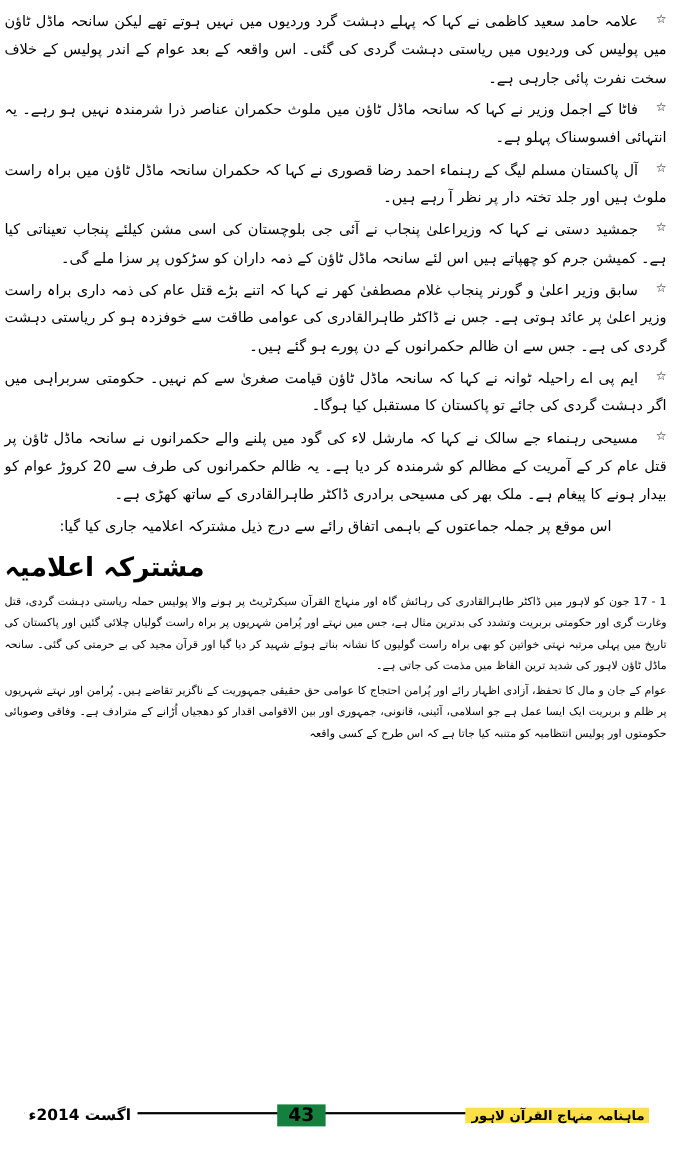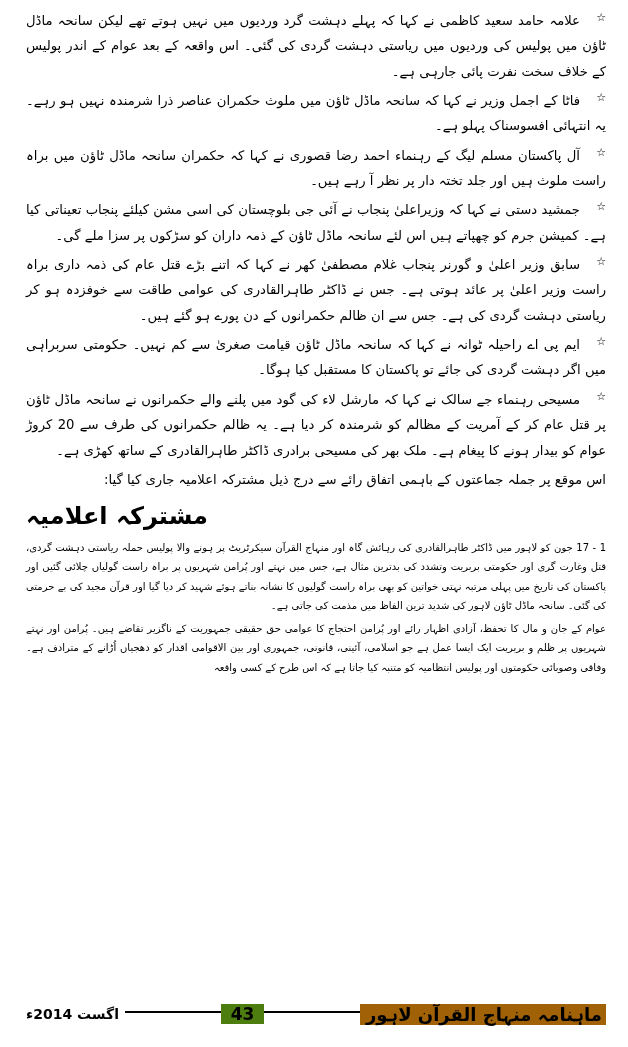--- a/index.html
+++ b/index.html
@@ -13,21 +13,21 @@
     font-family: "DejaVu Sans", "Liberation Sans", sans-serif;
     color: #000000;
     position: relative;
     overflow: hidden;
   }
   .page {
     position: relative;
     width: 628px;
     height: 1047px;
     box-sizing: border-box;
-    padding: 8px 22px 0 26px;
+    padding: 8px 22px 0 4px;
   }
   
   .bullet-list {
     direction: rtl;
     text-align: justify;
     unicode-bidi: bidi-override;
   }
   .bullet-item {
     direction: rtl;
     display: block;
@@ -46,20 +46,21 @@
     font-size: 11px;
     vertical-align: top;
     line-height: 1.9;
   }
   .bullet-item .btext {
     display: inline;
   }
   
   .center-line {
     direction: rtl;
+    text-align: center;
     font-size: 13.2px;
     line-height: 1.9;
     margin: 2px 0 8px 0;
   }
   
   .section-heading {
     direction: rtl;
     text-align: left;
     font-size: 24px;
     font-weight: bold;
@@ -72,21 +73,21 @@
     text-align: justify;
     text-align-last: right;
     font-size: 10px;
     line-height: 1.95;
     margin-bottom: 3px;
   }
   
   .footer {
     position: absolute;
     left: 0;
-    right: 0;
+    right: 16px;
     bottom: 6px;
     height: 40px;
     padding: 0 22px;
     box-sizing: border-box;
   }
   .footer-rule {
     position: absolute;
     left: 22px;
     right: 22px;
     top: 10px;
@@ -106,29 +107,29 @@
     background: #fff;
     padding-left: 4px;
     padding-right: 6px;
     z-index: 2;
     position: relative;
     direction: rtl;
   }
   .footer-page {
     font-size: 17px;
     font-weight: bold;
-    background: #4d7c0f;
+    background: #15803d;
     padding: 0 10px;
     z-index: 2;
     position: relative;
   }
   .footer-right {
-    font-size: 18px;
+    font-size: 12px;
     font-weight: bold;
-    background: #a16207;
+    background: #fde047;
     padding-right: 4px;
     padding-left: 6px;
     z-index: 2;
     position: relative;
     direction: rtl;
   }
 </style>
 </head>
 <body>
 

